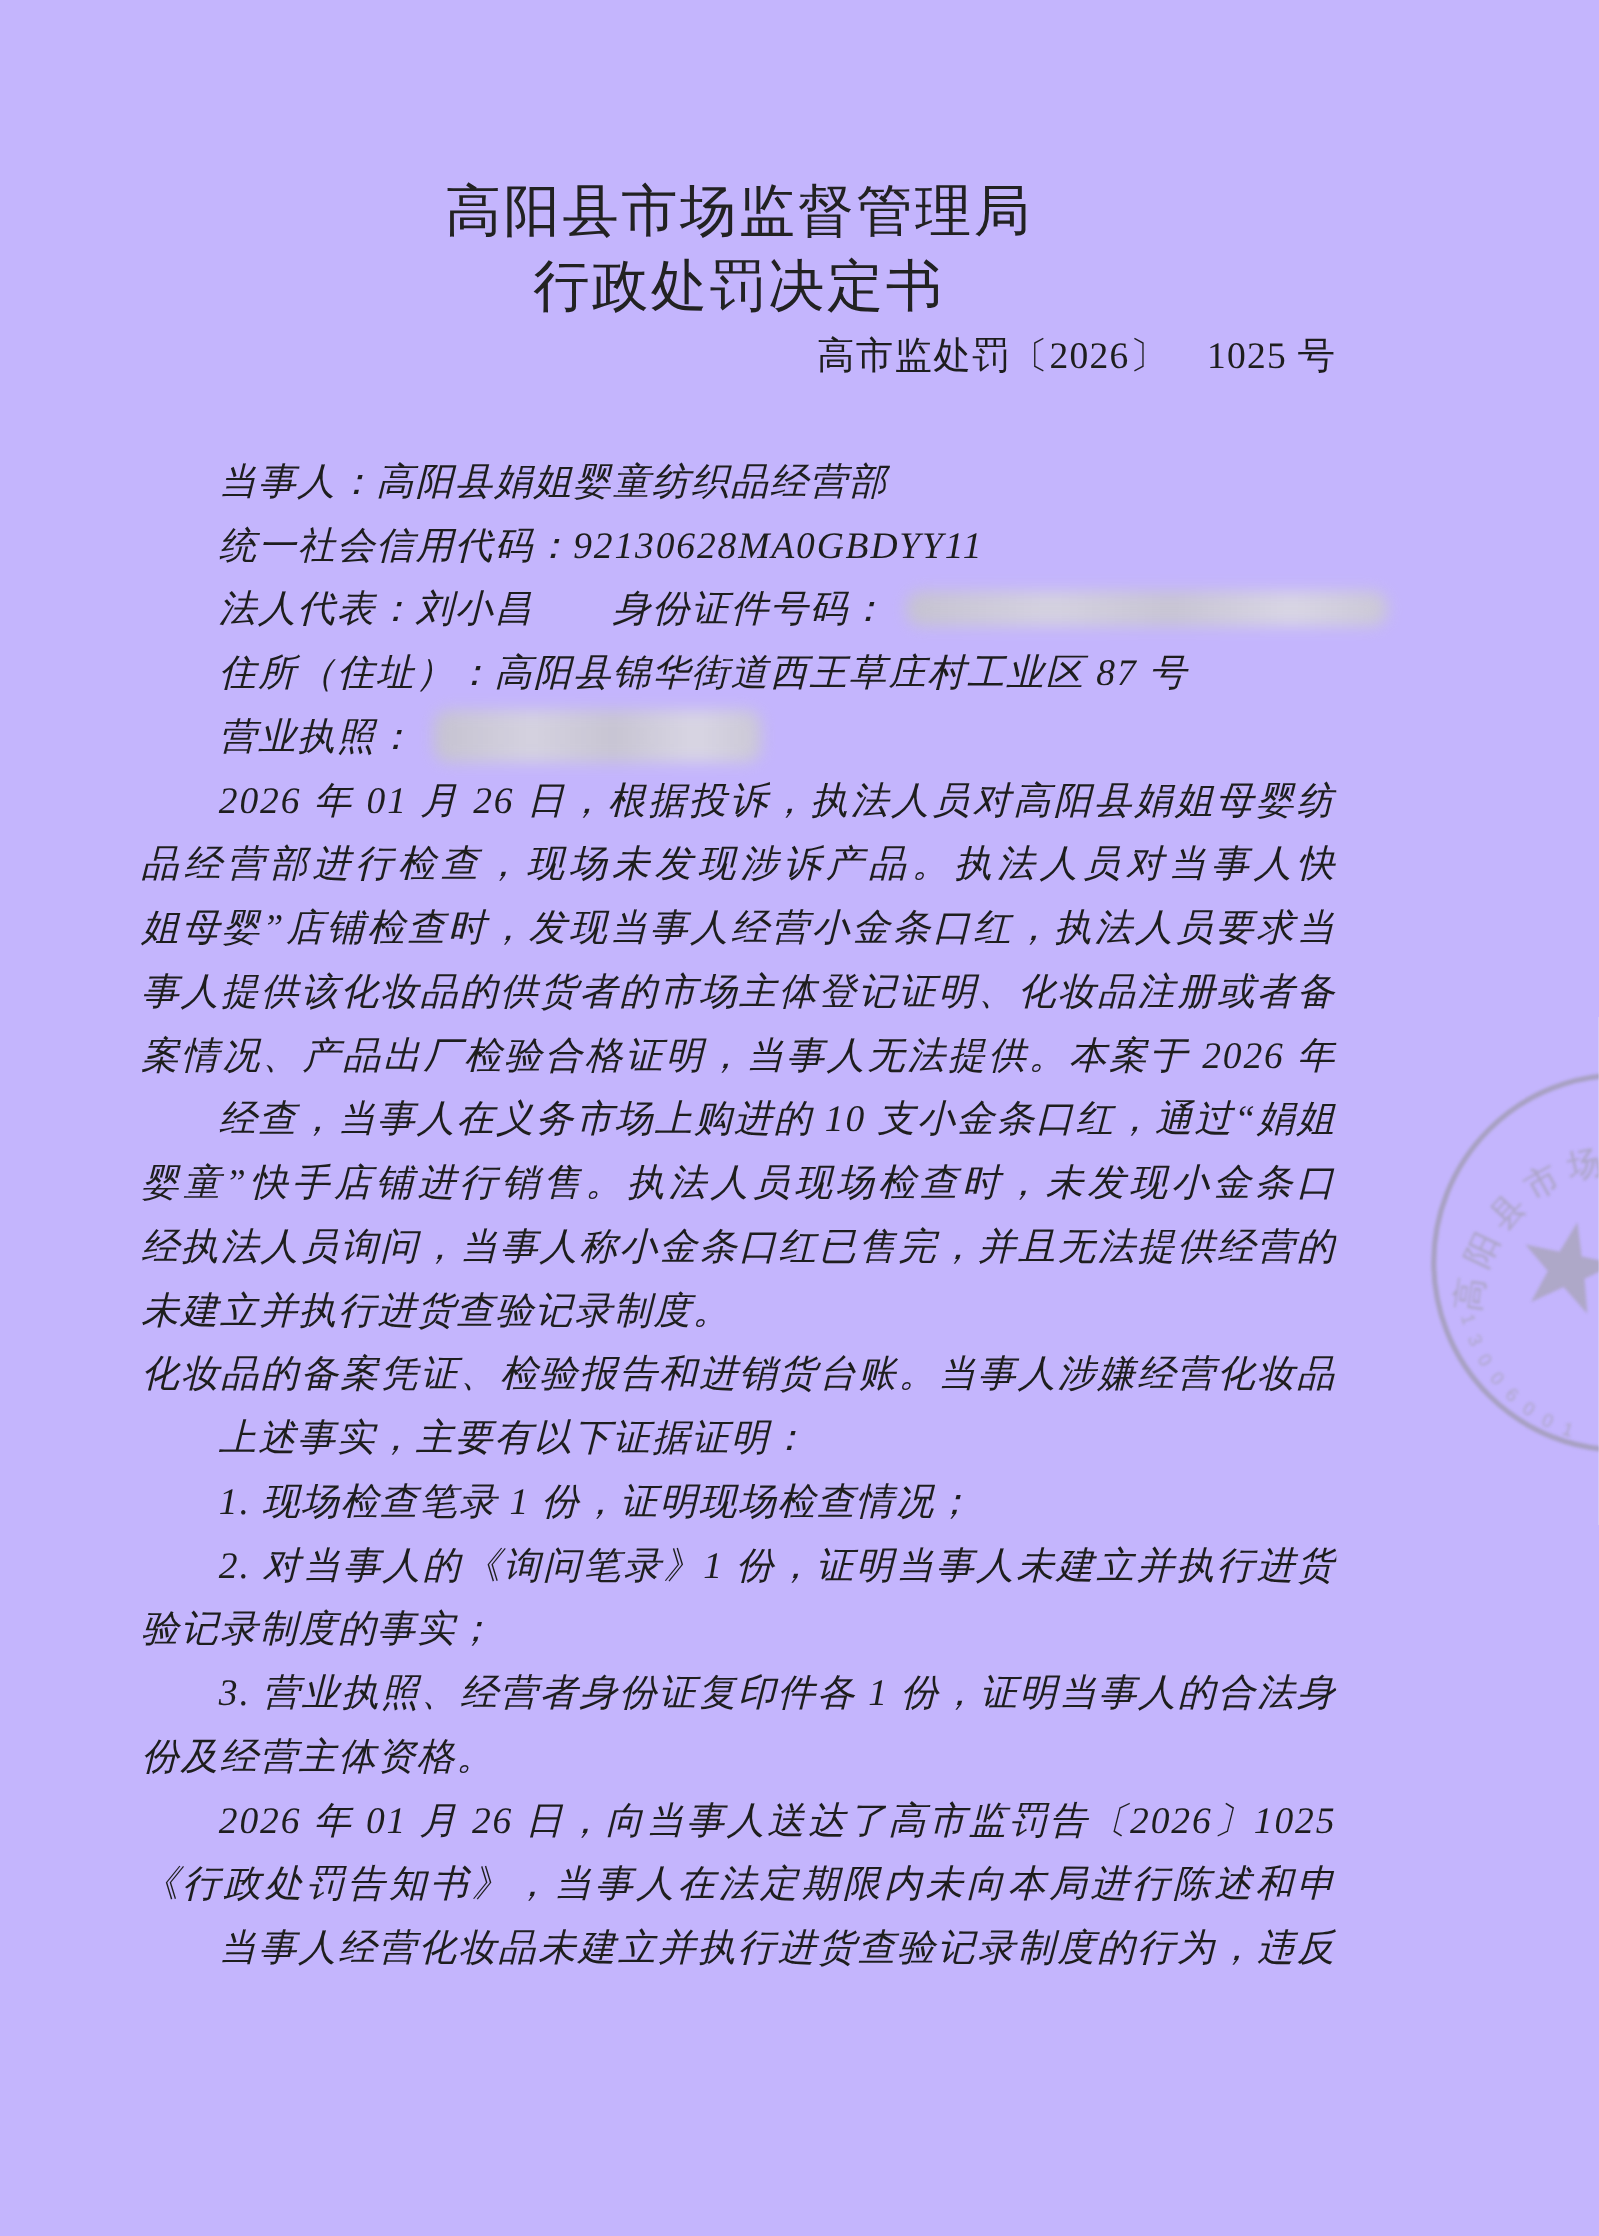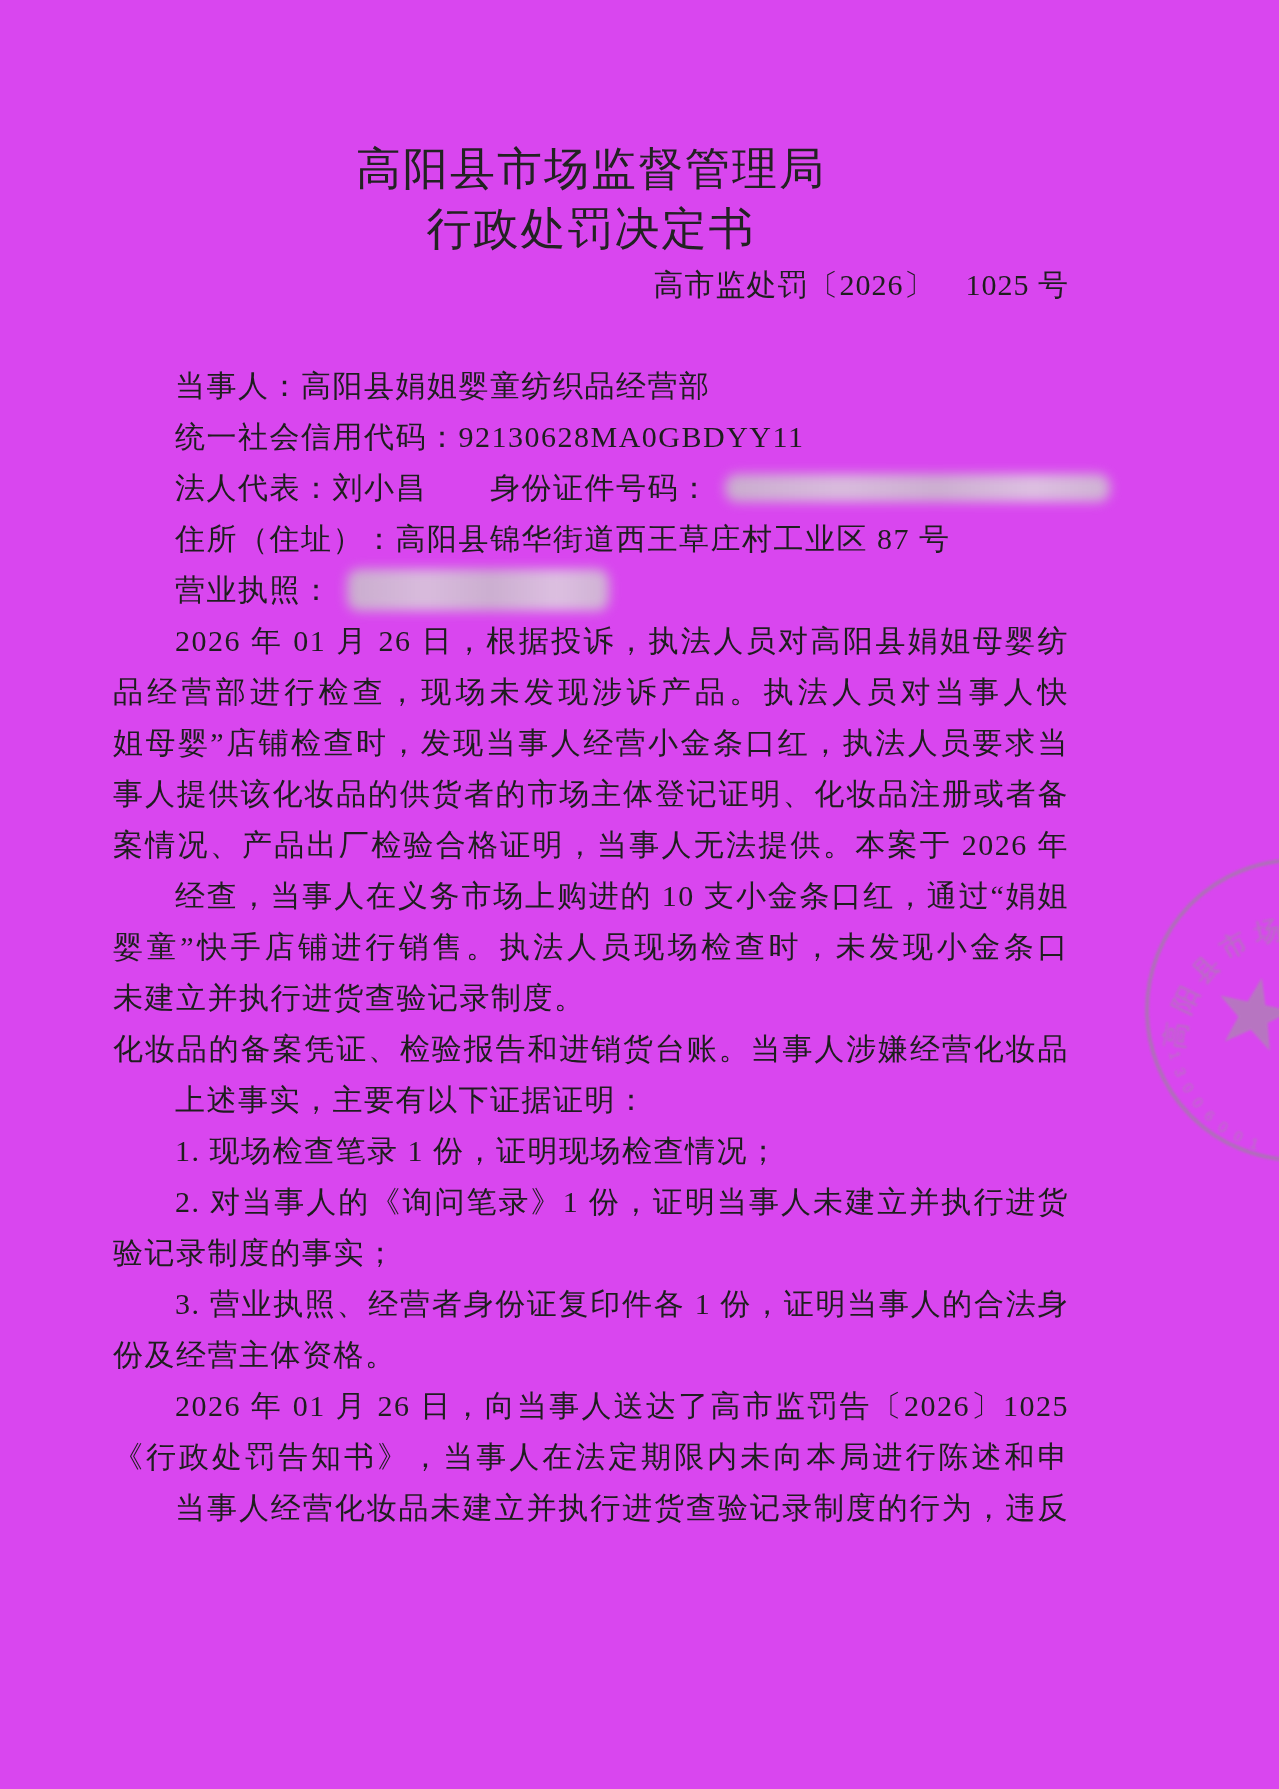--- a/index.html
+++ b/index.html
@@ -1,21 +1,21 @@
 <!DOCTYPE html>
 <html><head>
 <meta charset="utf-8">
 <style>
   html, body { margin: 0; padding: 0; background: #e8e8e8; }
   .page {
     position: relative;
     width: 1279px;
     height: 1789px;
     margin: 0 auto;
-    background: #d946ef;
+    background: #c4b5fd;
     overflow: hidden;
     font-family: "Liberation Serif", serif;
     color: #1e1e1e;
   }
   .content {
     position: absolute;
     left: 113px;
     top: 140px;
     width: 956px;
   }
@@ -39,20 +39,21 @@
   .lines {
     margin-top: 50px;
     font-size: 30px;
     letter-spacing: 1.5px;
   }
   .line {
     height: 51px;
     line-height: 51px;
     white-space: nowrap;
     text-align: left;
+    font-style: italic;
   }
   .line.indent { padding-left: 62px; }
   .line.fill {
     white-space: normal;
     text-align: justify;
     text-align-last: justify;
     overflow: hidden;
   }
   .redaction {
     display: inline-block;
@@ -89,20 +90,21 @@
         <div class="line indent"><span>法人代表：刘小昌　　身份证件号码：</span><span class="redaction" style="width: 385px; height: 28px;"></span></div>
         <div class="line indent"><span>住所（住址）：高阳县锦华街道西王草庄村工业区 87 号</span></div>
         <div class="line indent"><span>营业执照：</span><span class="redaction" style="width: 262px; height: 42px;"></span></div>
         <div class="line indent fill"><span>2026 年 01 月 26 日，根据投诉，执法人员对高阳县娟姐母婴纺织</span></div>
         <div class="line fill"><span>品经营部进行检查，现场未发现涉诉产品。执法人员对当事人快手“娟</span></div>
         <div class="line fill"><span>姐母婴”店铺检查时，发现当事人经营小金条口红，执法人员要求当</span></div>
         <div class="line fill"><span>事人提供该化妆品的供货者的市场主体登记证明、化妆品注册或者备</span></div>
         <div class="line fill"><span>案情况、产品出厂检验合格证明，当事人无法提供。本案于 2026 年 01</span></div>
         <div class="line indent fill"><span>经查，当事人在义务市场上购进的 10 支小金条口红，通过“娟姐</span></div>
         <div class="line fill"><span>婴童”快手店铺进行销售。执法人员现场检查时，未发现小金条口红，</span></div>
+        <div class="line fill"><span>经执法人员询问，当事人称小金条口红已售完，并且无法提供经营的</span></div>
         <div class="line"><span>未建立并执行进货查验记录制度。</span></div>
         <div class="line fill"><span>化妆品的备案凭证、检验报告和进销货台账。当事人涉嫌经营化妆品</span></div>
         <div class="line indent"><span>上述事实，主要有以下证据证明：</span></div>
         <div class="line indent"><span>1. 现场检查笔录 1 份，证明现场检查情况；</span></div>
         <div class="line indent fill"><span>2. 对当事人的《询问笔录》1 份，证明当事人未建立并执行进货查</span></div>
         <div class="line"><span>验记录制度的事实；</span></div>
         <div class="line indent fill"><span>3. 营业执照、经营者身份证复印件各 1 份，证明当事人的合法身</span></div>
         <div class="line"><span>份及经营主体资格。</span></div>
         <div class="line indent fill"><span>2026 年 01 月 26 日，向当事人送达了高市监罚告〔2026〕1025 号</span></div>
         <div class="line fill"><span>《行政处罚告知书》，当事人在法定期限内未向本局进行陈述和申辩。</span></div>

